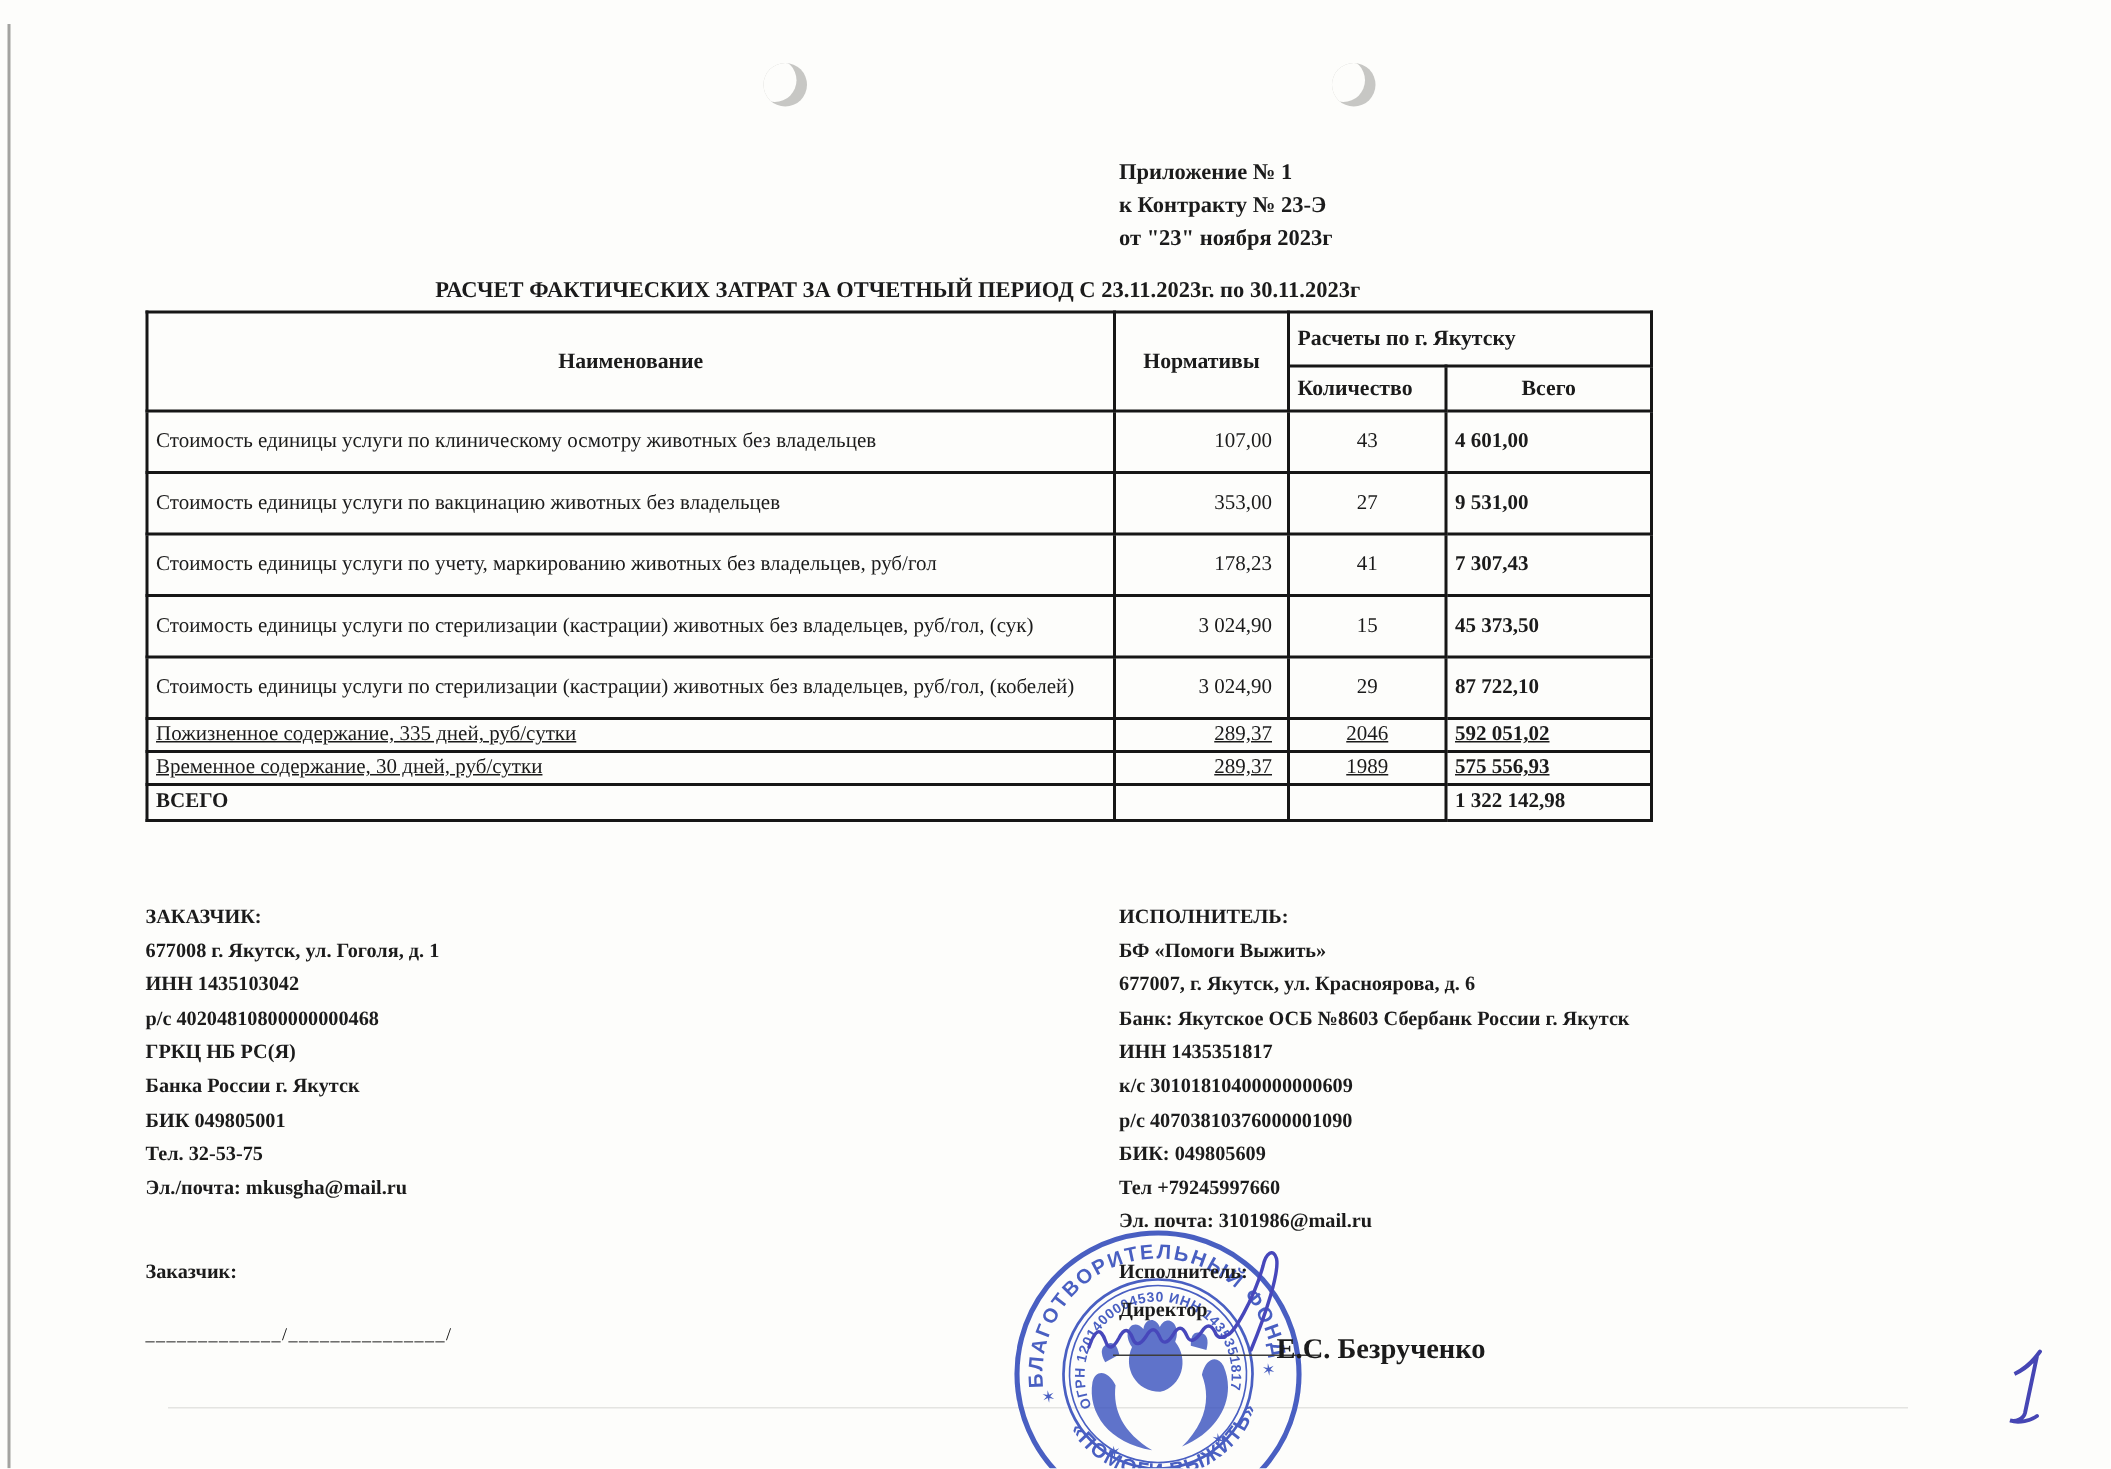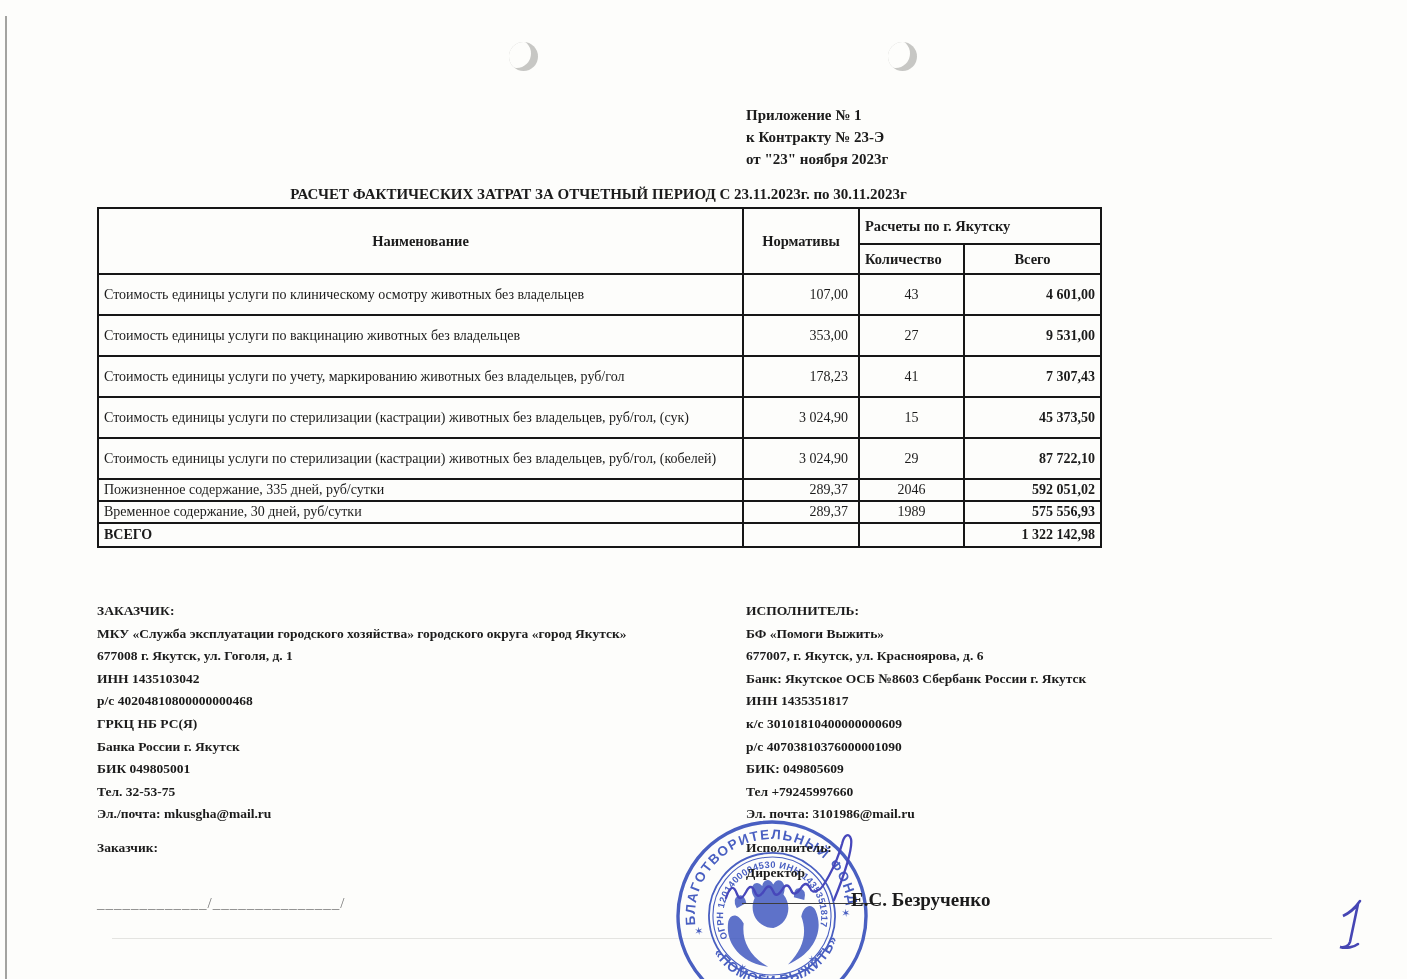--- a/index.html
+++ b/index.html
@@ -17,36 +17,36 @@
   
   .doc-header{position:absolute;left:746px;top:104px;font-weight:bold;font-size:15px;line-height:22px;}
   .doc-title{position:absolute;left:97px;top:186px;width:1003px;text-align:center;font-weight:bold;font-size:15px;}
   
   .calc-table{position:absolute;left:97px;top:207px;border-collapse:collapse;table-layout:fixed;width:1003px;}
   .calc-table td{border:2px solid #161616;font-size:14px;padding:1px 5px;vertical-align:middle;background:transparent;}
   .calc-table .hcell{font-weight:bold;font-size:14.5px;}
   .calc-table .c-name{text-align:left;}
   .calc-table .c-norm{text-align:right;padding-right:10px;}
   .calc-table .c-qty{text-align:center;}
-  .calc-table .c-total{text-align:right;font-weight:bold;}
+  .calc-table .c-total{text-align:left;font-weight:bold;}
   .calc-table tr.h1{height:36px;}
   .calc-table tr.h2{height:30px;}
   .calc-table tr.r-tall{height:41px;}
-  .calc-table tr.r-short{height:22px;}
+  .calc-table tr.r-short{height:22px;text-decoration:underline;}
   .calc-table tr.r-total{height:24px;}
   .hc{text-align:center;}
   .hl{text-align:left;padding-left:7px;}
   
   .req{position:absolute;font-weight:bold;font-size:13.5px;line-height:22.6px;white-space:nowrap;}
   .req-left{left:97px;top:600px;}
   .req-right{left:746px;top:600px;}
   .req .lbl{display:block;}
   
   .customer-sign-label{position:absolute;left:97px;top:840px;font-weight:bold;font-size:13.5px;}
-  .customer-sign-line{position:absolute;left:97px;top:882px;font-size:15px;color:#737373;letter-spacing:1px;margin-top:13px;}
+  .customer-sign-line{position:absolute;left:97px;top:882px;font-size:12px;color:#000000;letter-spacing:1px;}
   .exec-label{position:absolute;left:746px;top:840px;font-weight:bold;font-size:13.5px;z-index:4;}
   .exec-role{position:absolute;left:746px;top:865px;font-weight:bold;font-size:13.5px;z-index:4;}
   .exec-sigline{position:absolute;left:742px;top:903px;width:138px;border-bottom:1.6px solid #3d3d3b;z-index:4;}
   .exec-name{position:absolute;left:851px;top:889px;font-weight:bold;font-size:19px;z-index:4;text-align:center;}
   .sig-squiggle{position:absolute;left:720px;top:828px;z-index:5;}
   
   .stamp{position:absolute;left:672px;top:816px;width:200px;height:200px;z-index:2;opacity:.92;transform:rotate(-7deg);}
   
   .page-num{position:absolute;left:1336px;top:898px;z-index:3;}
 </style>
@@ -131,21 +131,20 @@
       <td class="c-name" style="font-weight:bold;">ВСЕГО</td>
       <td></td>
       <td></td>
       <td class="c-total">1 322 142,98</td>
     </tr>
   </tbody>
     </table>
 
   <div class="req req-left">
     <span class="lbl">ЗАКАЗЧИК:</span>
-    <span class="lbl">МКУ «Служба эксплуатации городского хозяйства» городского округа «город Якутск»</span>
     <span class="lbl">677008 г. Якутск, ул. Гоголя, д. 1</span>
     <span class="lbl">ИНН 1435103042</span>
     <span class="lbl">р/с 40204810800000000468</span>
     <span class="lbl">ГРКЦ НБ РС(Я)</span>
     <span class="lbl">Банка России г. Якутск</span>
     <span class="lbl">БИК 049805001</span>
     <span class="lbl">Тел. 32-53-75</span>
     <span class="lbl">Эл./почта: mkusgha@mail.ru</span>
   </div>
 

